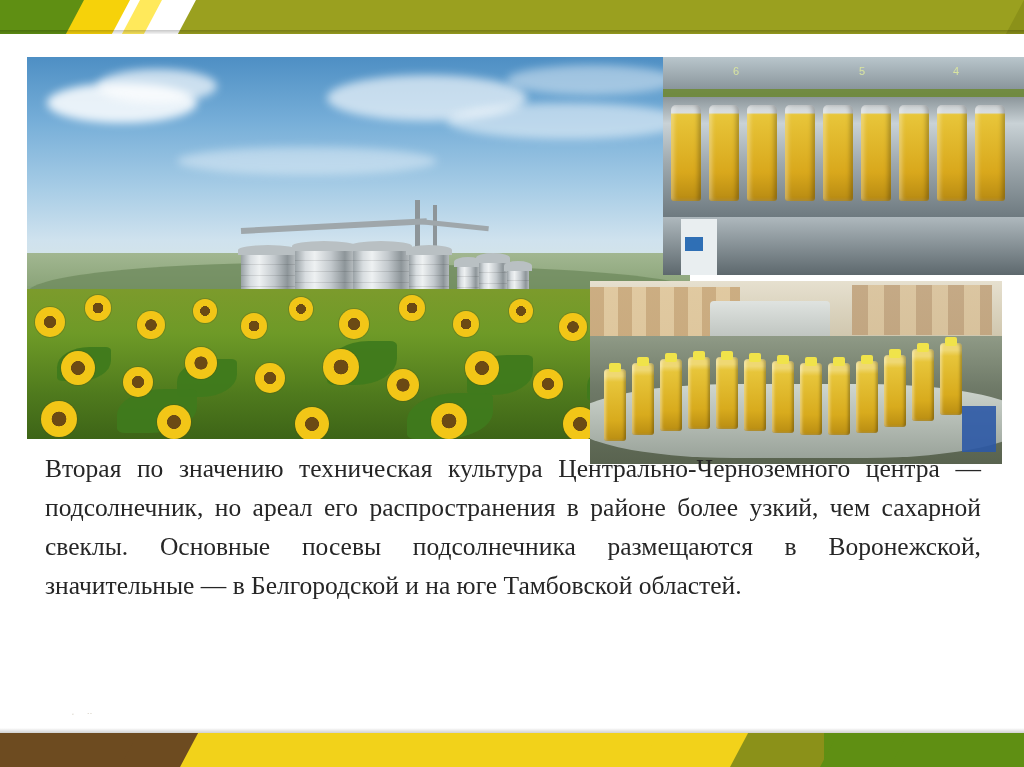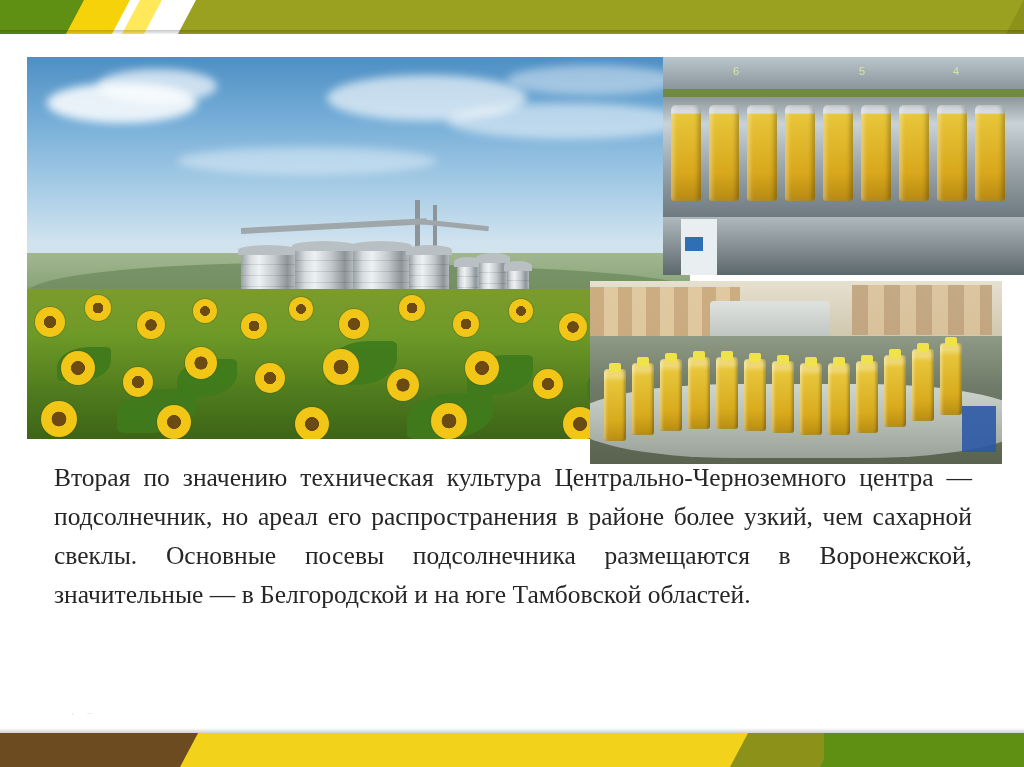--- a/index.html
+++ b/index.html
@@ -246,21 +246,21 @@
   
   .body-text{
     position:absolute;left:42px;top:446px;width:942px;
     font-family:"Liberation Serif", serif;
     font-size:25.5px;
     line-height:39px;
     color:#262626;
     text-align:justify;
     text-justify:inter-word;
   }
-  .body-text p{margin:12px;}
+  .body-text p{margin:3px;}
 </style>
 </head>
 <body>
 
 <div class="slide">
 
   <div class="top-band">
     <div class="olive-3"></div>
     <div class="olive-2"></div>
     <div class="green-l"></div>

